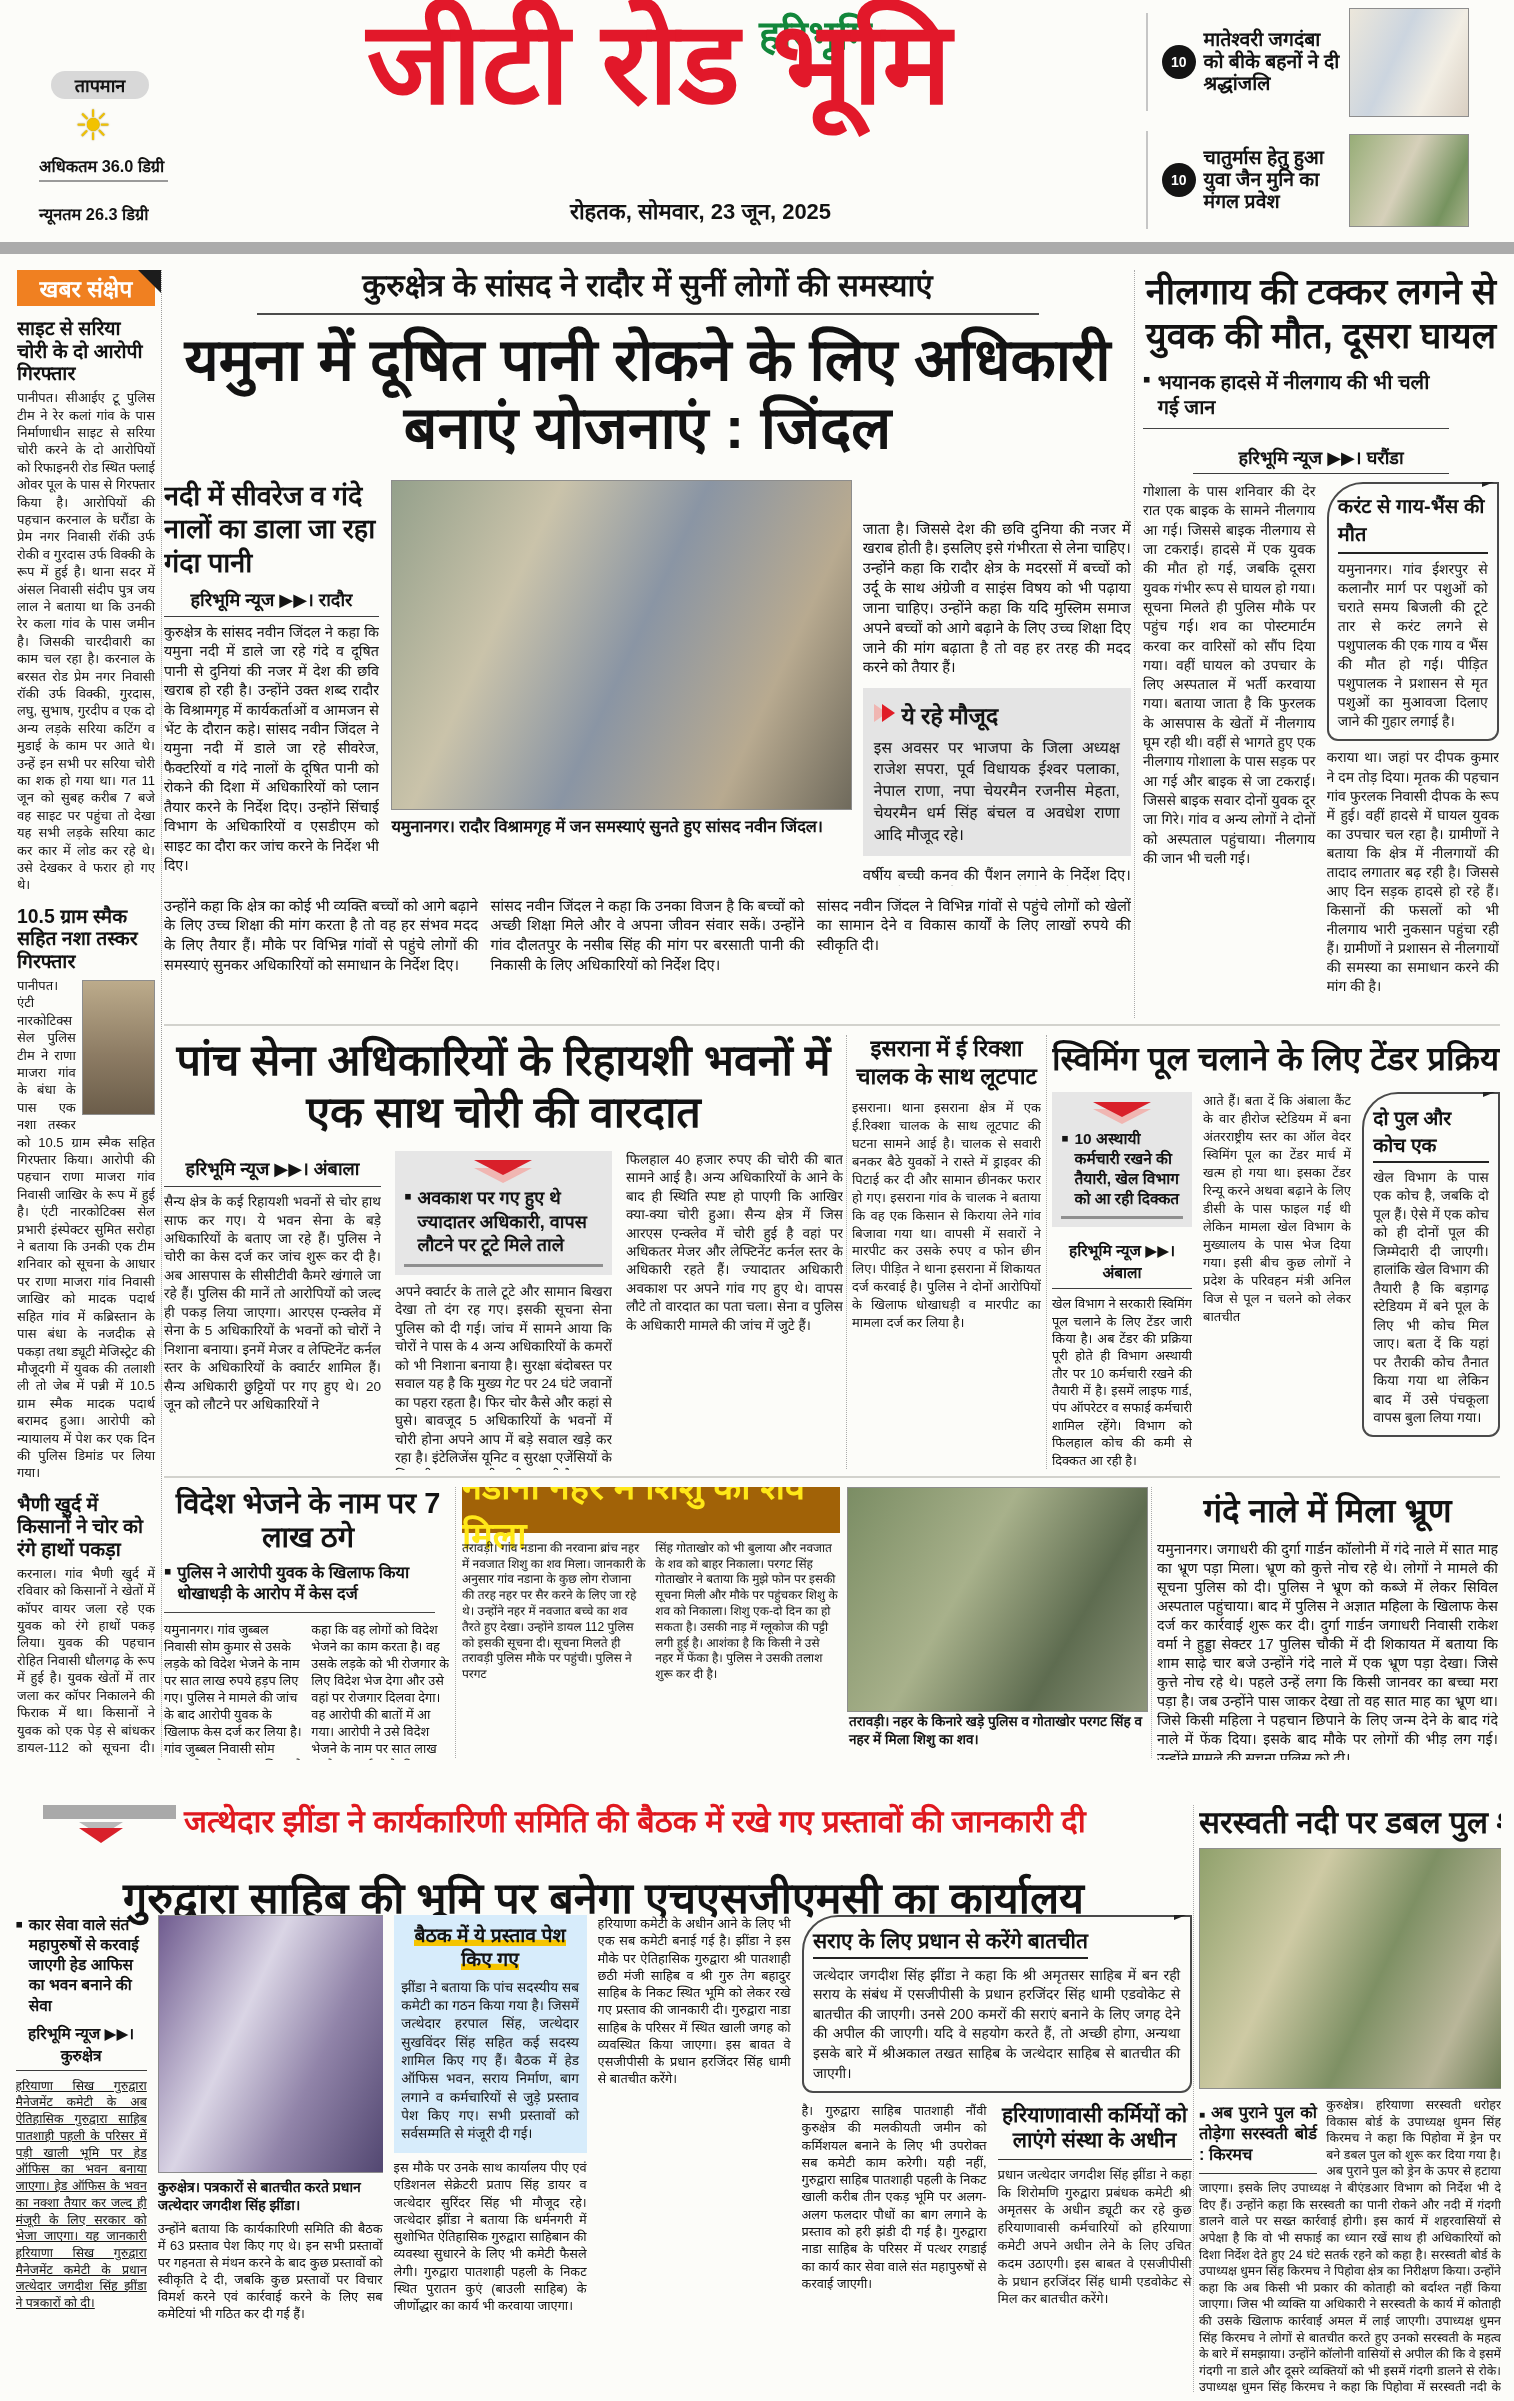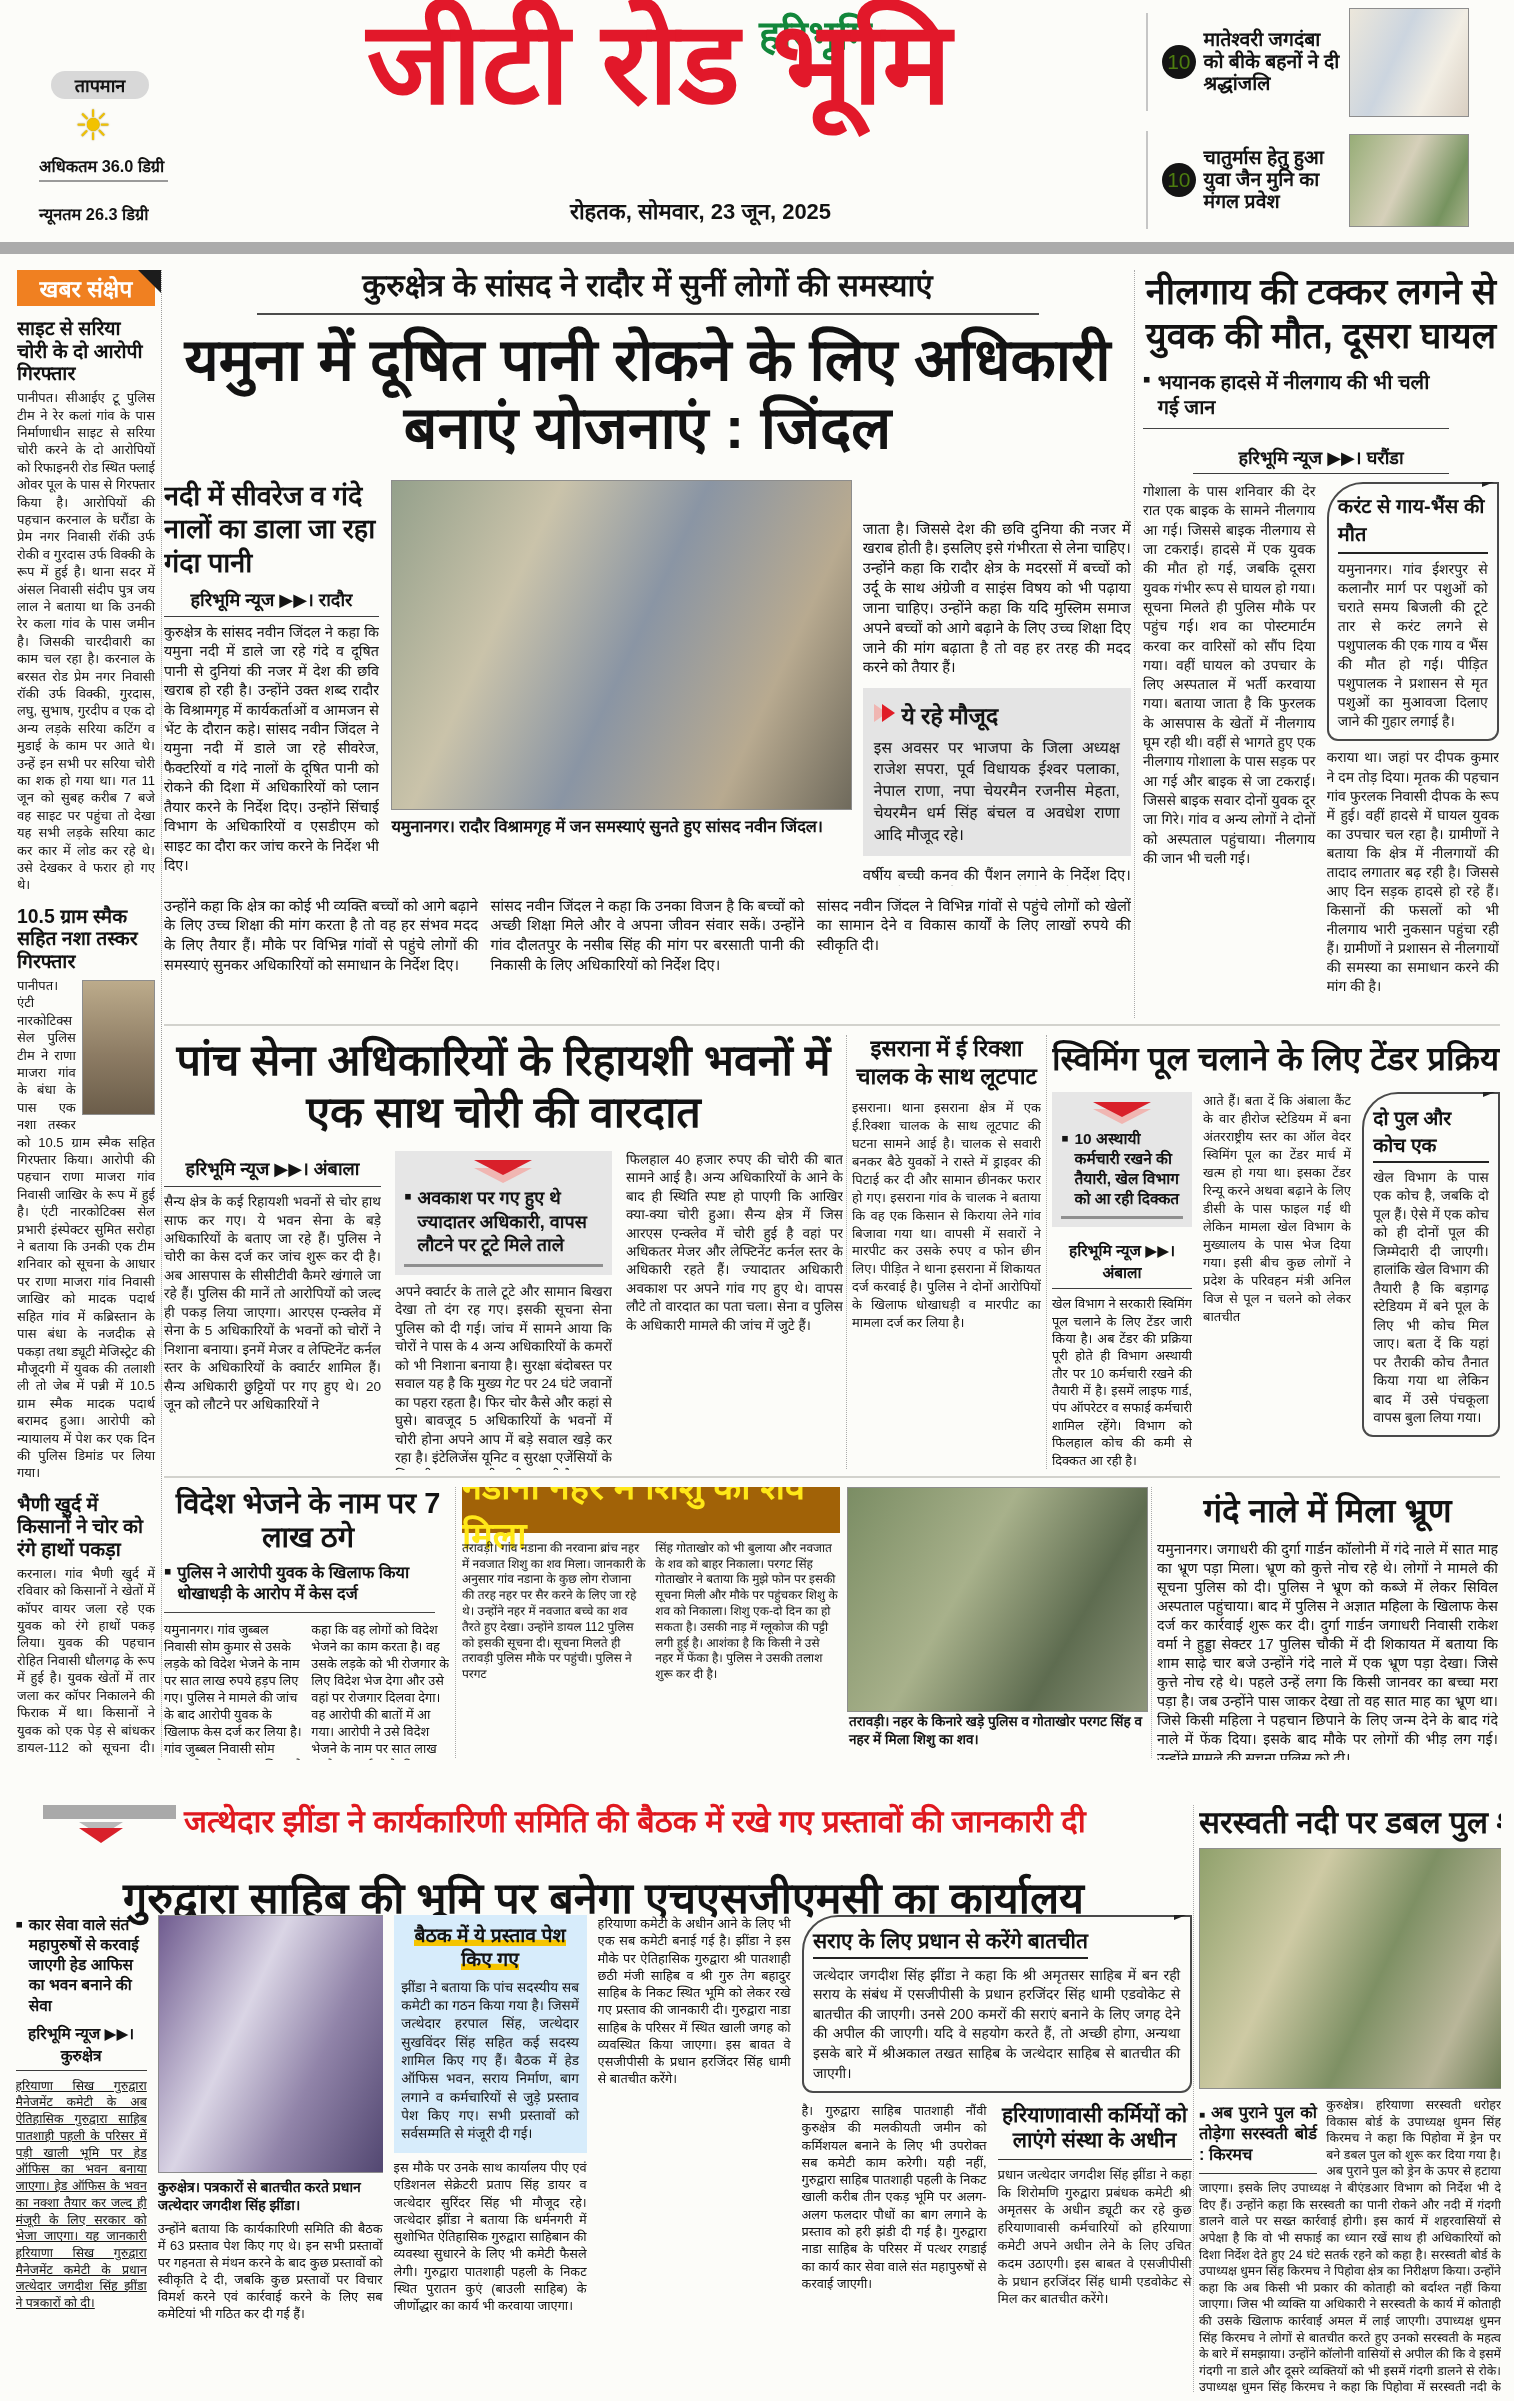--- a/index.html
+++ b/index.html
@@ -17,22 +17,22 @@
   .temp-lines{position:absolute;left:39px;top:155px;width:129px;font-weight:bold;font-size:16.3px;}
   .temp-lines .t1{border-bottom:2.3px solid #9a9a9a;padding-bottom:3.1px;margin-bottom:21px;}
   .brand{position:absolute;left:759px;top:6.2px;font-size:40px;font-weight:800;color:#12873b;letter-spacing:0.8px;}
   .title{position:absolute;left:194px;top:4.6px;width:930px;text-align:center;font-size:115px;line-height:1.02;
          font-weight:800;color:#e2182a;white-space:nowrap;}
   .dateline{position:absolute;left:437px;top:195px;width:527px;text-align:center;font-size:22px;font-weight:700;}
   .graybar{position:absolute;left:0;top:242px;width:1514px;height:11.6px;background:#ababab;}
   .briefs{position:absolute;left:1146px;top:3.1px;width:364px;}
   .brief{position:relative;height:118px;display:flex;align-items:center;gap:7.7px;}
   .bracket{width:6.2px;height:98px;border-left:2.3px solid #c6c6c6;}
-  .badge10{min-width:34px;width:34px;height:34px;border-radius:50%;background:#141414;color:#4d7c0f;font-weight:normal;
-           font-size:21px;display:flex;align-items:center;justify-content:center;}
+  .badge10{min-width:34px;width:34px;height:34px;border-radius:50%;background:#141414;color:#ffffff;font-weight:bold;
+           font-size:14px;display:flex;align-items:center;justify-content:center;}
   .brief-label{width:138px;font-weight:bold;font-size:19.4px;line-height:1.12;}
   .brief-photo{width:118px;height:107px;}
   .bp1{background:linear-gradient(115deg,#ece7db,#ccd5df 40%,#f2eee4 70%,#d9cfc2);}
   .bp2{height:91px;background:linear-gradient(115deg,#97ad77,#d6d0ba 45%,#76935f 80%,#a9b48c);}
 
   
   .rail{position:absolute;left:17px;top:270px;width:138px;height:1487px;border-right:1.5px dotted #9c9c9c;
         padding-right:6.2px;overflow:hidden;}
   .rail-head{position:relative;background:#f08021;color:#fff;font-weight:800;font-size:23px;height:36px;
              display:flex;align-items:center;justify-content:center;}

